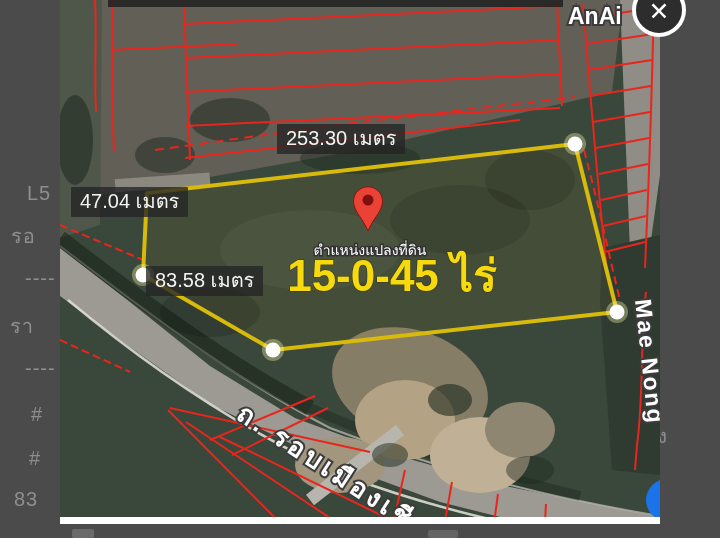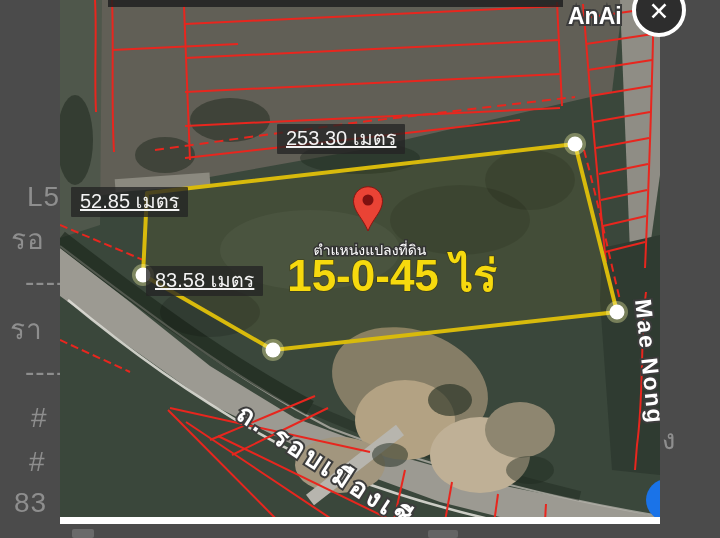--- a/index.html
+++ b/index.html
@@ -3,36 +3,35 @@
 <meta charset="utf-8">
 <style>
   html,body{margin:0;padding:0;}
   body{
     width:720px;height:538px;overflow:hidden;position:relative;
     background:#4b4b4b;
     font-family:"Liberation Sans","DejaVu Sans",sans-serif;
   }
   
   .bg-frag{
-    position:absolute;color:#8e8e8e;font-size:28px;line-height:1;
+    position:absolute;color:#8e8e8e;font-size:20px;line-height:1;
     letter-spacing:1px;white-space:nowrap;z-index:0;
   }
   .sliver{position:absolute;background:#8a8a8a;border-radius:2px;z-index:0;}
   
   .map-wrap{
     position:absolute;left:60px;top:0;width:600px;height:524px;
     background:#ffffff;z-index:1;overflow:hidden;
   }
   .map-svg{position:absolute;left:0;top:0;}
   
   .mlabel{
     position:absolute;background:rgba(36,36,36,0.78);color:#f3f3f3;
     font-size:20px;line-height:1.25;padding:2px 9px 3px;white-space:nowrap;
     border-radius:1px;
-    text-decoration:underline;
   }
   .cutbar{position:absolute;left:48px;top:0;width:455px;height:7px;background:rgba(32,32,32,0.85);}
   
   .close-btn{
     position:absolute;left:632px;top:-17px;width:54px;height:54px;z-index:3;
     border-radius:50%;background:#2d2d2d;border:4px solid #ffffff;box-sizing:border-box;
     display:flex;align-items:flex-end;justify-content:center;cursor:pointer;
   }
   .close-btn span{color:#ffffff;font-size:25px;font-weight:bold;line-height:1;margin-bottom:9px;}
   text{font-family:"Liberation Sans","DejaVu Sans",sans-serif;}
@@ -156,19 +155,19 @@
       <circle cx="308" cy="200" r="5.5" fill="#7f1010"></circle>
     </g>
     <text x="310" y="255" text-anchor="middle" font-size="14" fill="#ffffff" stroke="#333333" stroke-width="3" paint-order="stroke">ตำแหน่งแปลงที่ดิน</text>
 
     <text x="332" y="291" text-anchor="middle" font-size="44" font-weight="bold" fill="#f6d90e" stroke="rgba(60,55,0,0.55)" stroke-width="1.5" paint-order="stroke">15-0-45 ไร่</text>
   </svg>
 
   <div class="cutbar"></div>
 
   <div class="mlabel" style="left:217px;top:124px">253.30 เมตร</div>
-  <div class="mlabel" style="left:11px;top:187px">52.85 เมตร</div>
+  <div class="mlabel" style="left:11px;top:187px">47.04 เมตร</div>
   <div class="mlabel" style="left:86px;top:266px">83.58 เมตร</div>
 </div>
 
 <div class="close-btn">
   <span>✕</span>
 </div>
 
 </body></html>

